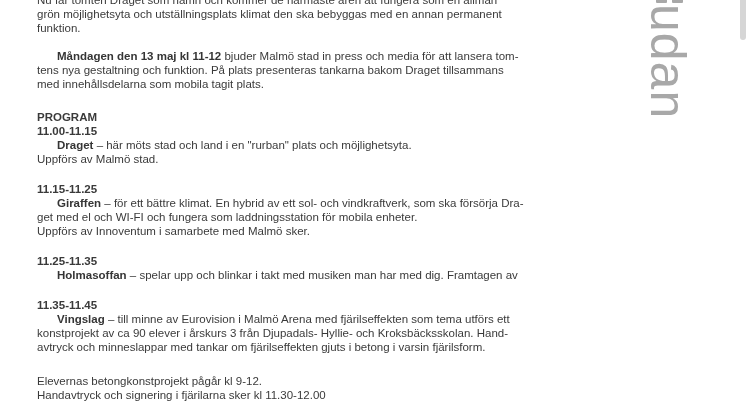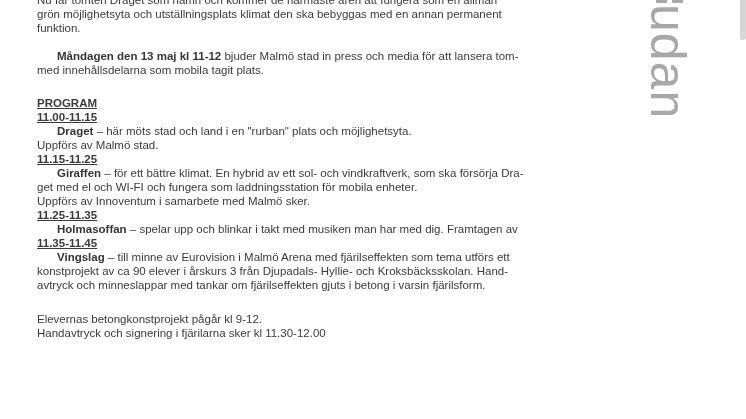--- a/index.html
+++ b/index.html
@@ -14,24 +14,24 @@
     position: absolute;
     left: 37px; top: -7px;
     width: 482px;
     font-size: 11.5px;
     line-height: 14px;
     color: #3a3a3a;
   }
   .line { white-space: nowrap; height: 14px; }
   .para-invite { margin-top: 14px; }
   .program-block { margin-top: 19px; }
-  .program-item { margin-top: 0; }
+  .program-item { margin-top: 16px; }
   .footer-note { margin-top: 20px; }
   b { font-weight: bold; color: #353535; padding-left: 20px; }
-  .heading { font-weight: bold; text-decoration: underline; }
+  .heading { font-weight: bold; }
 
   .vertical-word {
     position: absolute;
     left: 694px; top: 4px;
     transform: rotate(90deg);
     transform-origin: 0 0;
     font-size: 50px;
     line-height: 52px;
     letter-spacing: 1px;
     color: #a8a8a8;
@@ -59,20 +59,21 @@
 <div class="doc">
 
   <div class="para-intro">
     <div class="line">Nu får tomten Draget som namn och kommer de närmaste åren att fungera som en allmän</div>
     <div class="line">grön möjlighetsyta och utställningsplats klimat den ska bebyggas med en annan permanent</div>
     <div class="line">funktion.</div>
   </div>
 
   <div class="para-invite">
     <div class="line"><b>Måndagen den 13 maj kl 11-12</b><span> bjuder Malmö stad in press och media för att lansera tom-</span></div>
+    <div class="line">tens nya gestaltning och funktion. På plats presenteras tankarna bakom Draget tillsammans</div>
     <div class="line">med innehållsdelarna som mobila tagit plats.</div>
   </div>
 
   <div class="program-block">
     <div class="line heading">PROGRAM</div>
     <div>
       <div class="line heading">11.00-11.15</div>
       <div class="line"><b>Draget</b><span> – här möts stad och land i en "rurban" plats och möjlighetsyta.</span></div>
       <div class="line">Uppförs av Malmö stad.</div>
     </div>

